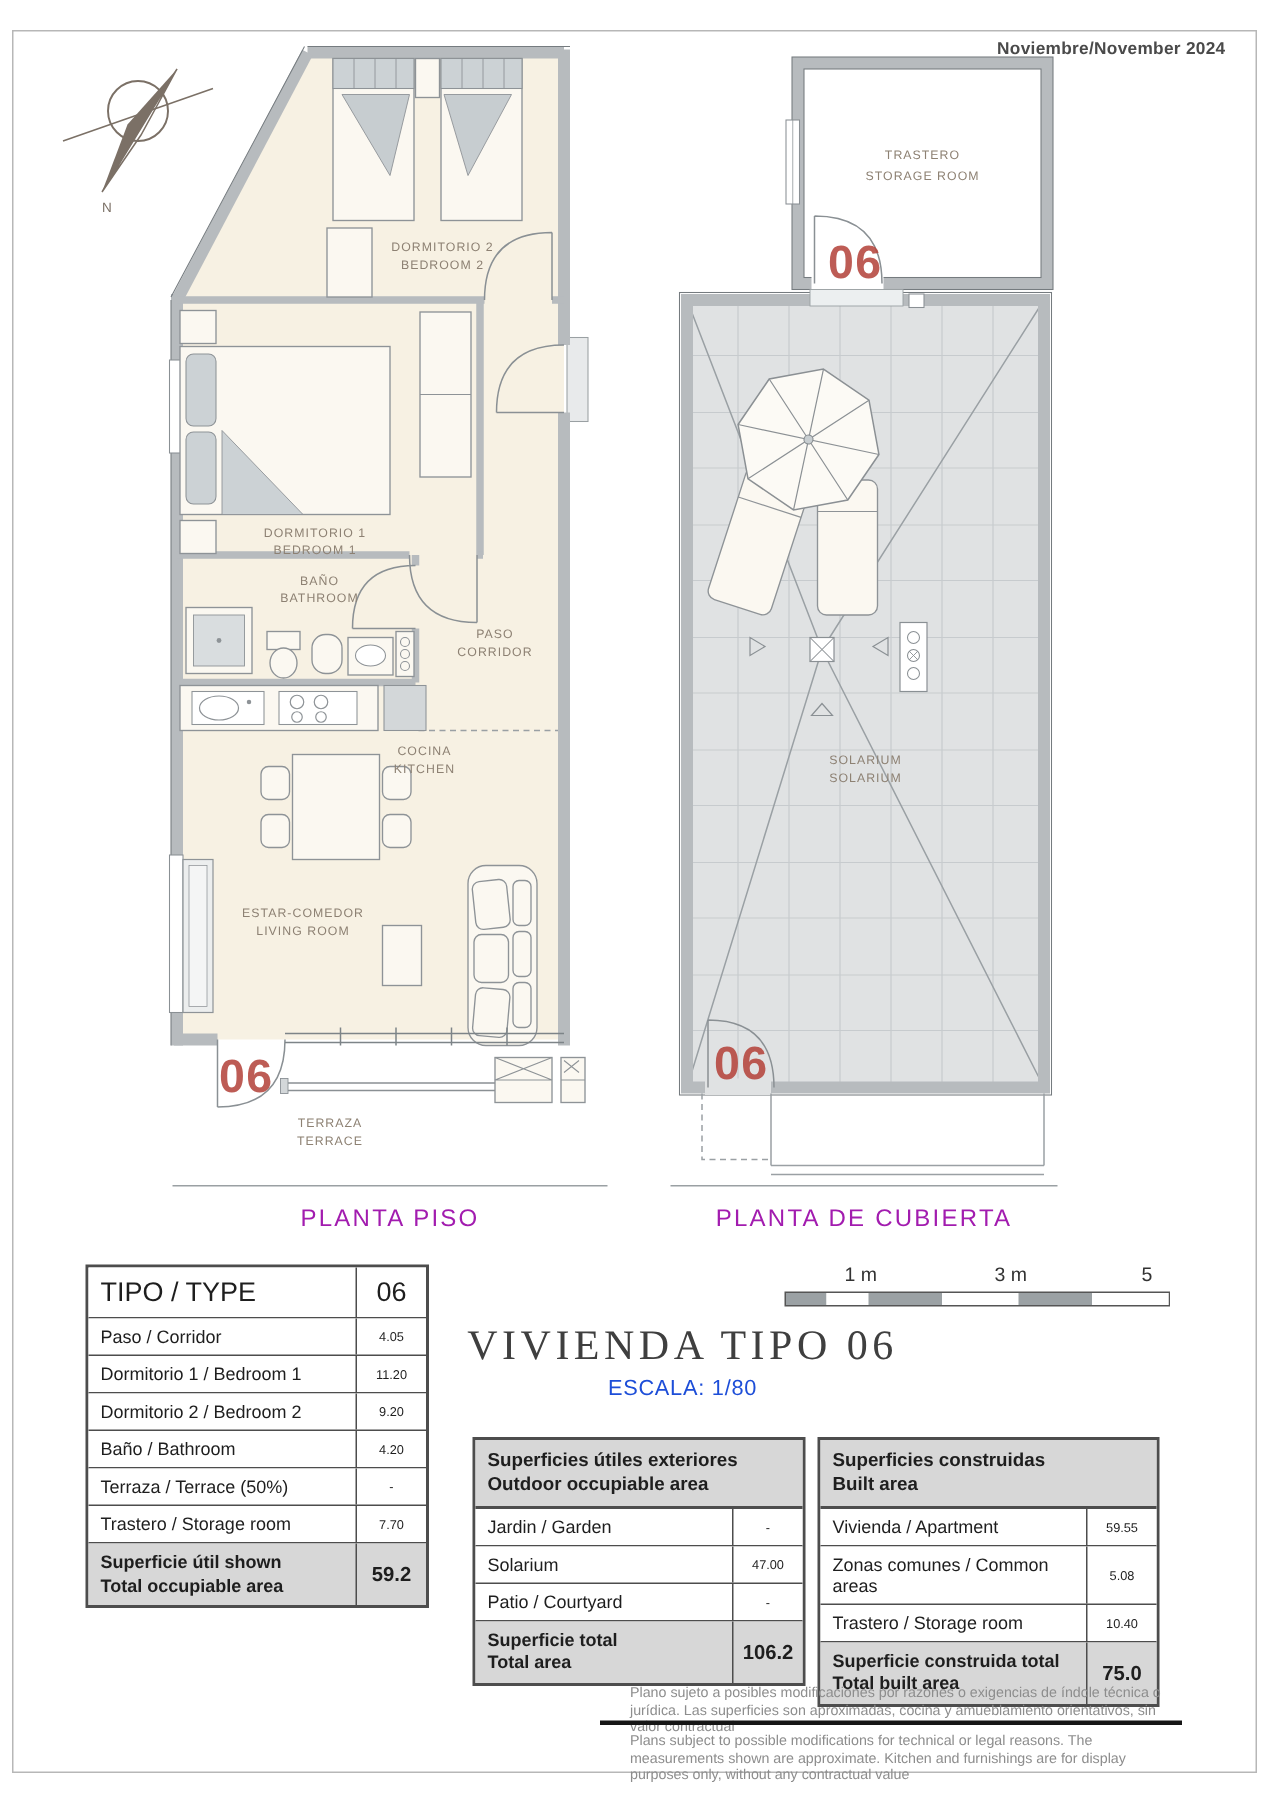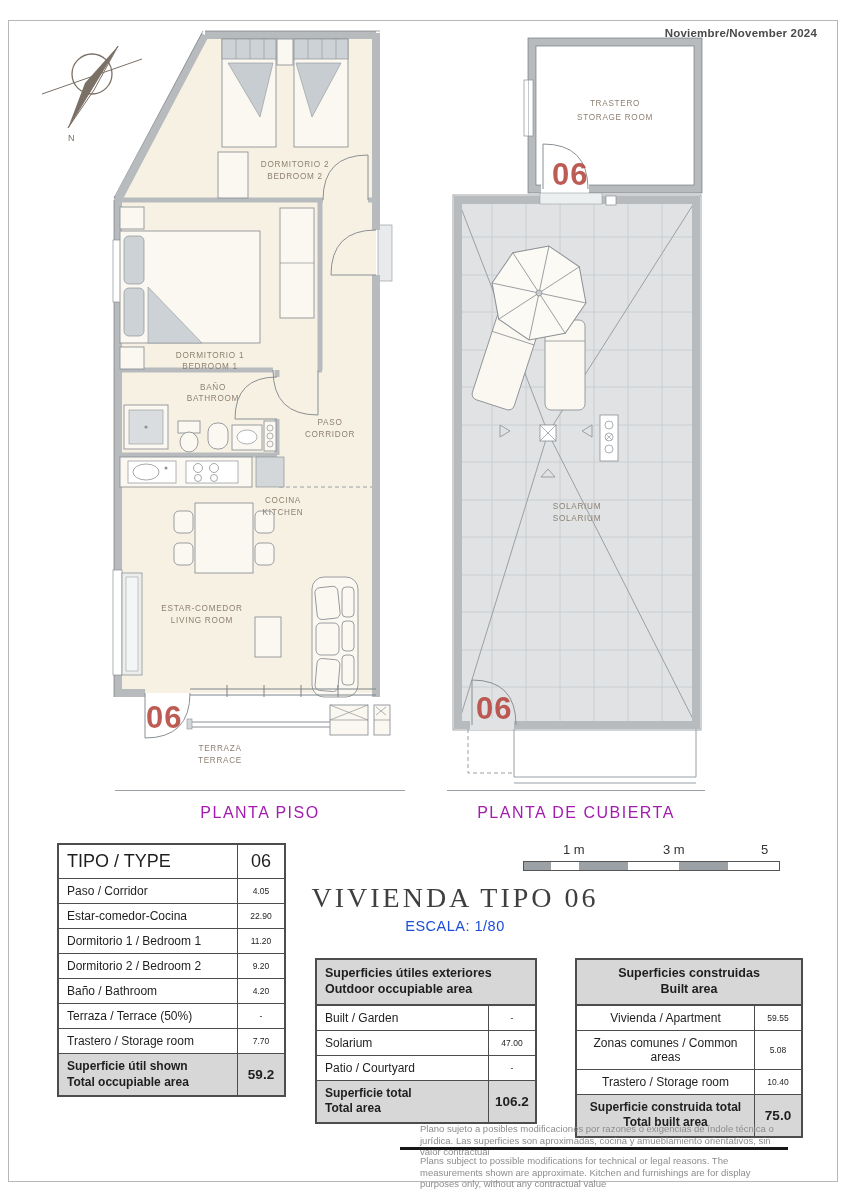--- a/index.html
+++ b/index.html
@@ -306,24 +306,20 @@
 <div class="abs areas-table" style="left:57px;top:843px;width:225px;">
   <div class="trow type-row">
     <div class="tlabel">TIPO / TYPE</div>
     <div class="tvalue">06</div>
   </div>
   <div class="trow">
     <div class="tlabel">Paso / Corridor</div>
     <div class="tvalue">4.05</div>
   </div>
   <div class="trow">
-    <div class="tlabel">Estar-comedor-Cocina</div>
-    <div class="tvalue">22.90</div>
-  </div>
-  <div class="trow">
     <div class="tlabel">Dormitorio 1 / Bedroom 1</div>
     <div class="tvalue">11.20</div>
   </div>
   <div class="trow">
     <div class="tlabel">Dormitorio 2 / Bedroom 2</div>
     <div class="tvalue">9.20</div>
   </div>
   <div class="trow">
     <div class="tlabel">Baño / Bathroom</div>
     <div class="tvalue">4.20</div>
@@ -344,41 +340,41 @@
     <div class="tvalue">59.2</div>
   </div>
 </div>
 
 <div class="abs areas-table" style="left:315px;top:958px;width:218px;">
   <div class="thead">
     <div>Superficies útiles exteriores</div>
     <div>Outdoor occupiable area</div>
   </div>
   <div class="trow">
-    <div class="tlabel">Built / Garden</div>
+    <div class="tlabel">Jardin / Garden</div>
     <div class="tvalue">-</div>
   </div>
   <div class="trow">
     <div class="tlabel">Solarium</div>
     <div class="tvalue">47.00</div>
   </div>
   <div class="trow">
     <div class="tlabel">Patio / Courtyard</div>
     <div class="tvalue">-</div>
   </div>
   <div class="trow total-row">
     <div class="tlabel">
       <span>Superficie total</span>
       <span>Total area</span>
     </div>
     <div class="tvalue">106.2</div>
   </div>
 </div>
 
-<div class="abs areas-table" style="left:575px;top:958px;width:224px;text-align:center;">
+<div class="abs areas-table" style="left:545px;top:958px;width:224px;">
   <div class="thead">
     <div>Superficies construidas</div>
     <div>Built area</div>
   </div>
   <div class="trow">
     <div class="tlabel">Vivienda / Apartment</div>
     <div class="tvalue">59.55</div>
   </div>
   <div class="trow">
     <div class="tlabel">Zonas comunes / Common areas</div>

